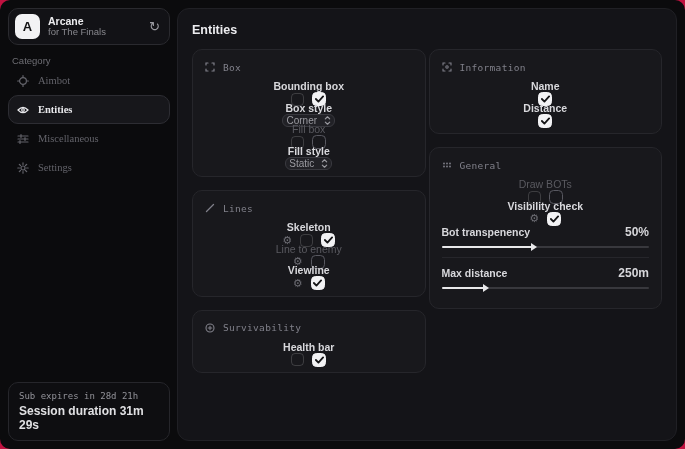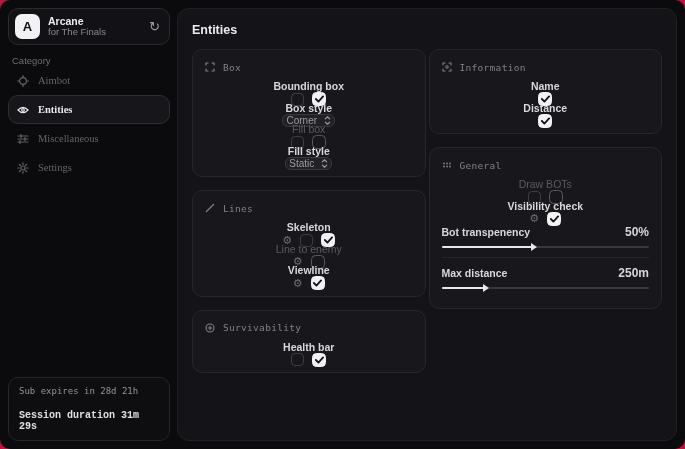--- a/index.html
+++ b/index.html
@@ -18,23 +18,23 @@
   .app-sub { font-size:9.5px; color:#88888e; }
   .refresh { margin-left:auto; color:#9a9aa0; font-size:13px; font-family:"DejaVu Sans", sans-serif; cursor:default; }
   .category { margin:10px 12px 0; font-size:9.5px; color:#6e6e74; }
   .nav { display:flex; flex-direction:column;font-family:Liberation Serif, serif; }
   .nav-item { margin:0 8px; height:29px; display:flex; align-items:center; gap:9px;
               padding:0 8px; border-radius:10px; border:1px solid transparent;
               color:#63636a; font-size:10.5px; }
   .nav-item.active { background:#17171b; border-color:#2d2d33; color:#e8e8eb; font-weight:bold; }
   .nav-item svg { flex:0 0 auto; }
   .side-footer { position:absolute; left:8px; right:8px; bottom:8px; border:1px solid #26262b;
-                 border-radius:10px; background:#0e0e11; padding:8px 10px; display:flex; flex-direction:column; gap:14px; }
+                 border-radius:10px; background:#0e0e11; padding:8px 10px; display:flex; flex-direction:column; gap:3px; }
   .foot1 { font-family:"DejaVu Sans Mono", monospace; font-size:9px; color:#93939a; }
-  .foot2 { font-size:10px; font-weight:bold; color:#e0e0e3;font-family:Liberation Mono, monospace; }
+  .foot2 { font-size:12px; font-weight:bold; color:#e0e0e3; }
 
   
   .main { position:absolute; left:177px; top:8px; right:8px; bottom:8px;
           background:#141418; border:1px solid #202025; border-radius:12px; padding:12px 14px; }
   .page-title { font-size:12.5px; font-weight:bold; color:#ececef; margin:2px 0 12px; }
   .columns { display:flex; gap:3px; }
   .col { display:flex; flex-direction:column; gap:13px; width:235px; }
 
   .card { background:#18181c; border:1px solid #26262b; border-radius:10px; padding:9px 12px 10px; }
   .card-head { display:flex; align-items:center; gap:8px; height:16px; margin-bottom:5px;

